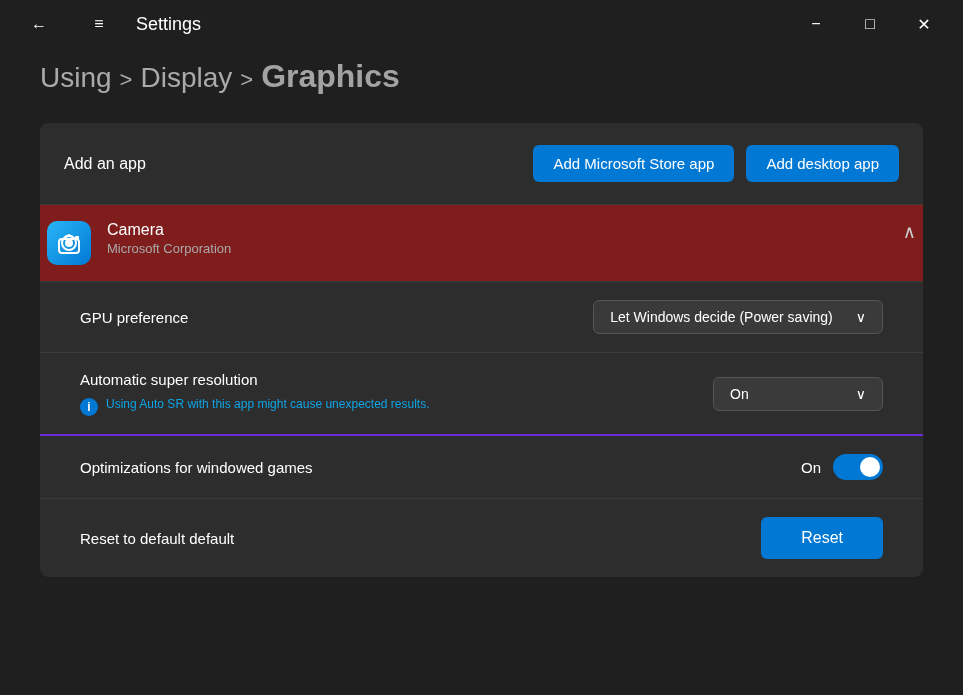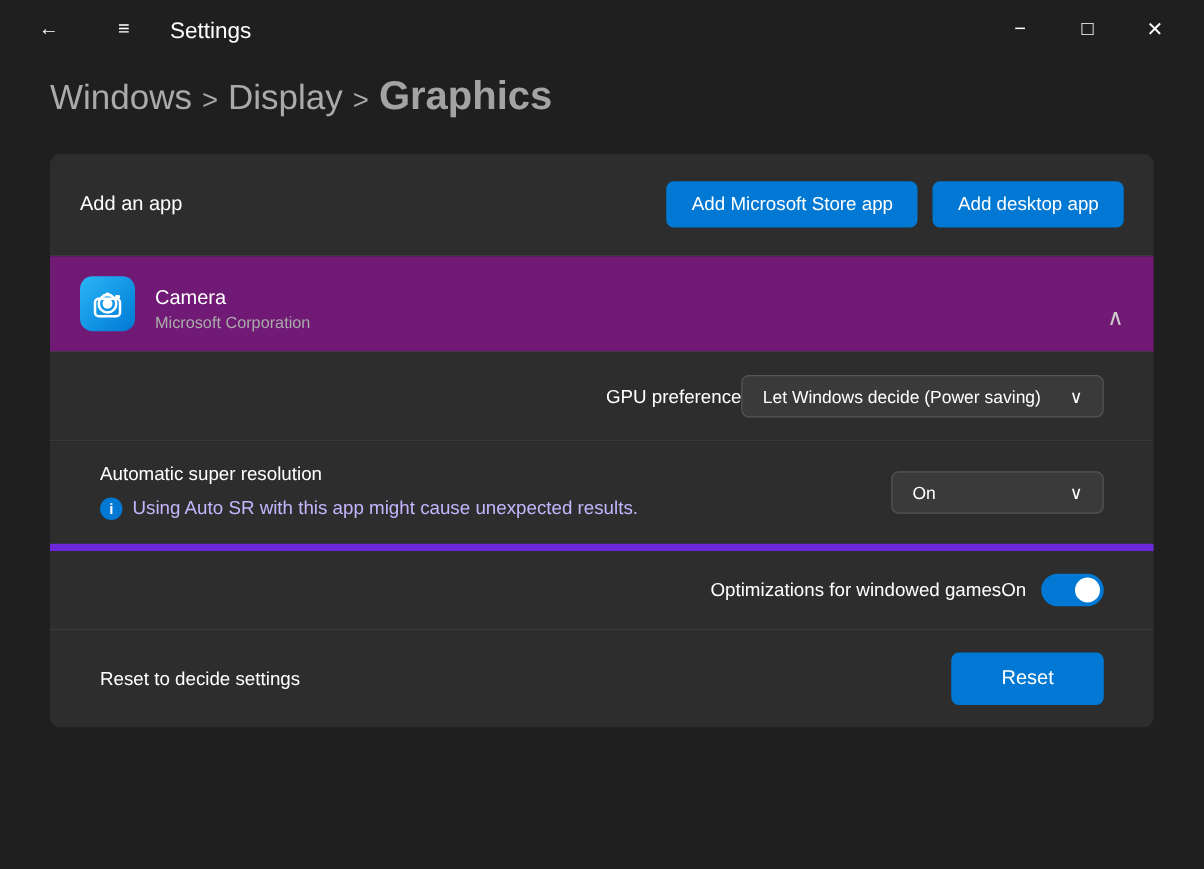--- a/index.html
+++ b/index.html
@@ -110,25 +110,25 @@
       border: none;
       border-radius: 6px;
       padding: 10px 20px;
       font-size: 15px;
       cursor: pointer;
       font-family: 'Segoe UI', Arial, sans-serif;
     }
 
     
     .app-item {
-      background: #701a75;
+      background: #7f1d1d;
       border-radius: 0 0 0 0;
-      padding: 16px 24px;
-      display: flex;
-      align-items: flex-end;
+      padding: 16px 7px;
+      display: flex;
+      align-items: flex-start;
       border-bottom: 1px solid #3a3a3a;
     }
     .app-icon {
       width: 44px;
       height: 44px;
       border-radius: 10px;
       background: linear-gradient(135deg, #29b6f6 0%, #0078d4 100%);
       display: flex;
       align-items: center;
       justify-content: center;
@@ -156,21 +156,21 @@
       font-size: 18px;
       color: #cccccc;
       cursor: pointer;
     }
 
     .setting-row {
       padding: 18px 40px;
       border-bottom: 1px solid #3a3a3a;
       display: flex;
       align-items: center;
-      justify-content: flex-end;
+      justify-content: space-between;
       background: #2d2d2d;
     }
     .setting-row:last-child {
       border-bottom: none;
       border-radius: 0 0 8px 8px;
     }
     .setting-label {
       font-size: 15px;
       color: #ffffff;
     }
@@ -187,21 +187,21 @@
       align-items: center;
       gap: 23px;
       cursor: pointer;
       min-width: 280px;
       justify-content: space-between;
     }
 
     
     .asr-row {
       padding: 18px 40px;
-      border-bottom: 6px solid #6d28d9;
+      border-bottom: 2px solid #6d28d9;
       display: flex;
       align-items: center;
       justify-content: space-between;
       background: #2d2d2d;
     }
     .asr-left {
       display: flex;
       flex-direction: column;
       gap: 4px;
     }
@@ -223,22 +223,22 @@
       color: #ffffff;
       font-size: 12px;
       display: flex;
       align-items: center;
       justify-content: center;
       flex-shrink: 0;
       margin-top: 2px;
       font-weight: bold;
     }
     .asr-desc {
-      font-size: 15px;
-      color: #c4b5fd;
+      font-size: 12px;
+      color: #0ea5e9;
       max-width: 440px;
       line-height: 1.4;
     }
 
     
     .toggle-row {
       display: flex;
       align-items: center;
       gap: 12px;
     }
@@ -308,21 +308,21 @@
   <div class="window-buttons">
     <button class="win-btn">−</button>
     <button class="win-btn">□</button>
     <button class="win-btn close">✕</button>
   </div>
 </div>
 
 <div class="content">
 
   <div class="breadcrumb">
-    <span class="breadcrumb-system">Windows</span>
+    <span class="breadcrumb-system">Using</span>
     <span class="breadcrumb-sep">&gt;</span>
     <span class="breadcrumb-display">Display</span>
     <span class="breadcrumb-sep">&gt;</span>
     <span class="breadcrumb-graphics">Graphics</span>
   </div>
 
   <div class="panel">
 
     <div class="add-app-row">
       <span class="add-app-label">Add an app</span>
@@ -376,18 +376,18 @@
       <span class="setting-label">Optimizations for windowed games</span>
       <div class="toggle-row">
         <span class="toggle-label-text">On</span>
         <div class="toggle">
           <div class="toggle-knob"></div>
         </div>
       </div>
     </div>
 
     <div class="reset-row">
-      <span class="reset-label">Reset to decide settings</span>
+      <span class="reset-label">Reset to default default</span>
       <button class="btn-reset">Reset</button>
     </div>
 
   </div>
 </div>
 
 </body></html>

